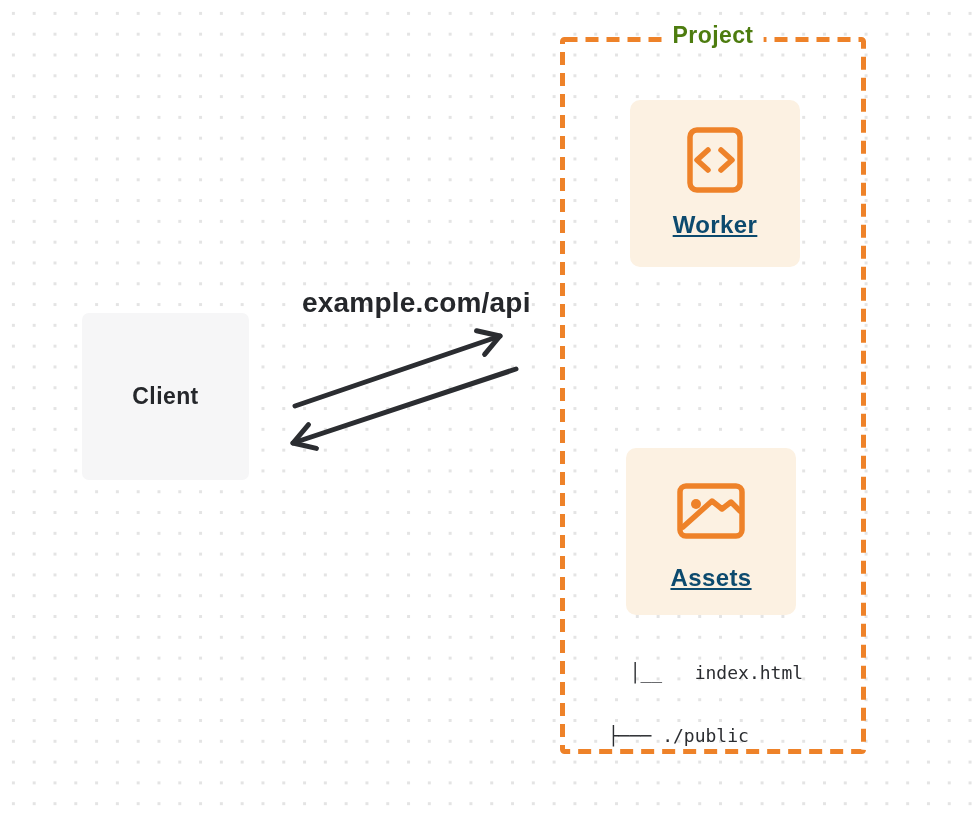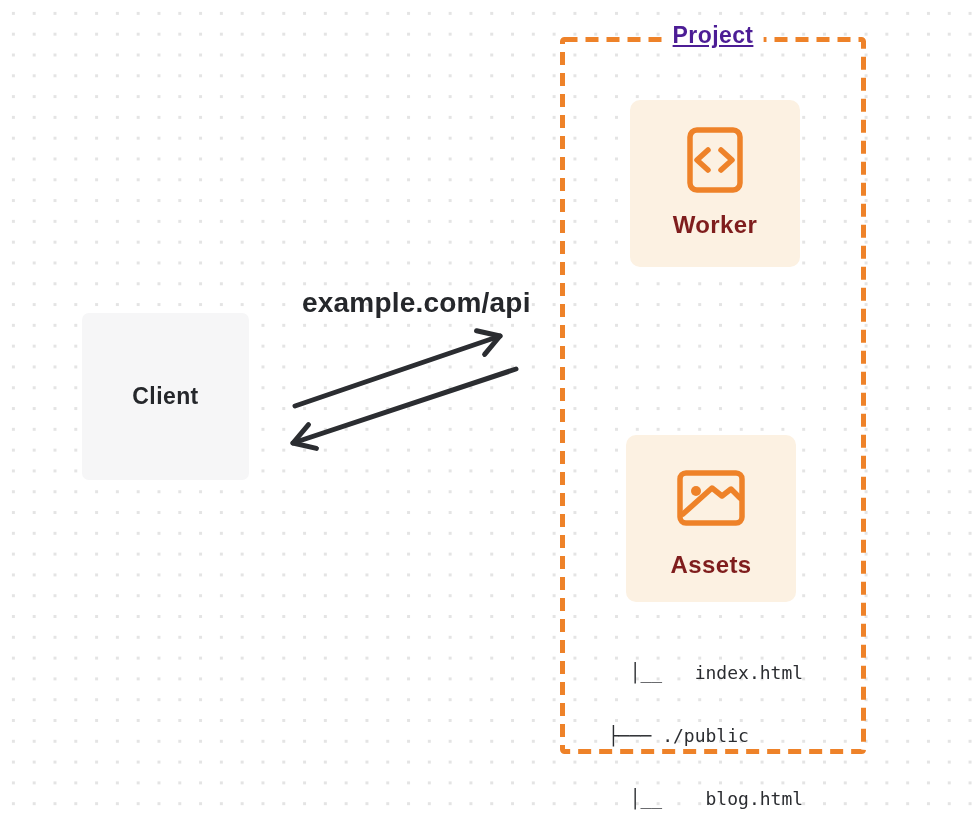--- a/index.html
+++ b/index.html
@@ -33,35 +33,34 @@
   .arrows { position:absolute; left:0; top:0; width:980px; height:818px; }
 
   
   .project {
     position:absolute; left:560px; top:37px; width:306px; height:717px;
   }
   .project-border-svg { position:absolute; left:0; top:0; width:100%; height:100%; }
   .project-label {
     position:absolute; top:-14px; left:50%; transform:translateX(-50%);
     background:#ffffff; padding:0 10px; line-height:24px;
-    font-size:23px; font-weight:bold; color:#4c1d95; letter-spacing:.4px;
+    font-size:23px; font-weight:bold; color:#4d7c0f; letter-spacing:.4px;
     white-space:nowrap;
-    text-decoration:underline;
   }
 
   
   .card {
     position:absolute; width:170px; height:167px;
     background:#FCF1E2; border-radius:10px;
     display:flex; flex-direction:column; align-items:center;
   }
-  .card .card-label { font-size:24px; font-weight:bold; color:#7f1d1d; letter-spacing:.4px; }
+  .card .card-label { font-size:24px; font-weight:bold; color:#0c4a6e; letter-spacing:.4px;text-decoration:underline; }
   .worker-card { left:70px; top:63px; padding-top:27px; }
   .worker-card .card-label { margin-top:18px; }
-  .assets-card { left:66px; top:398px; padding-top:35px; }
+  .assets-card { left:66px; top:411px; padding-top:35px; }
   .assets-card .card-label { margin-top:25px; }
 
   
   .file-tree {
     position:absolute; left:48px; top:583px;
     font-family:"DejaVu Sans Mono", monospace;
     font-size:18px; line-height:21px; color:#2B2D31;
     white-space:pre;
   }
 </style>
@@ -107,18 +106,17 @@
         <rect x="3" y="3" width="62" height="50" rx="6" fill="none" stroke="#EE8229" stroke-width="5.5"></rect>
         <circle cx="19" cy="21" r="5" fill="#EE8229"></circle>
         <path d="M6,44 L35,18 L45,26 L54,19 L63,28" fill="none" stroke="#EE8229" stroke-width="5.5" stroke-linecap="round" stroke-linejoin="round"></path>
       </svg>
       <span class="card-label">Assets</span>
     </div>
 
     <div class="file-tree">
       <div>  │__   index.html</div>
       <div>├─── ./public</div>
-      <div>  │__    blog.html</div>
       
     </div>
   </div>
 
 </div>
 
 </body></html>

